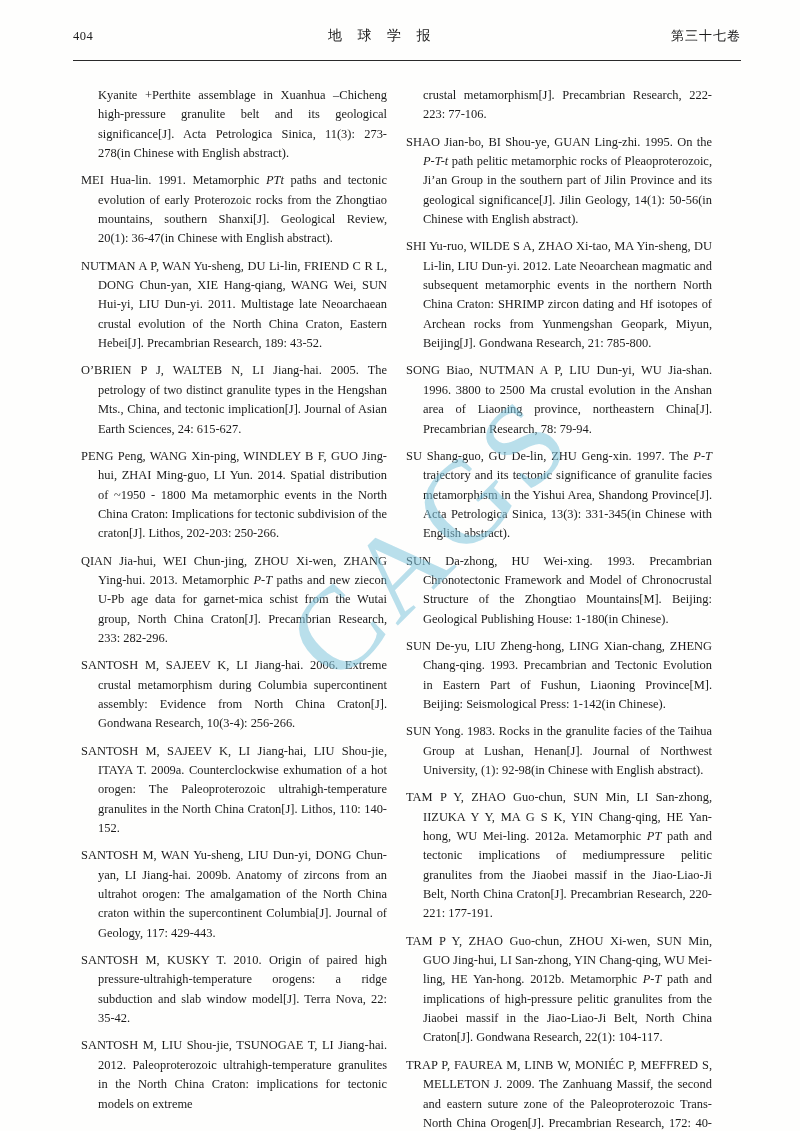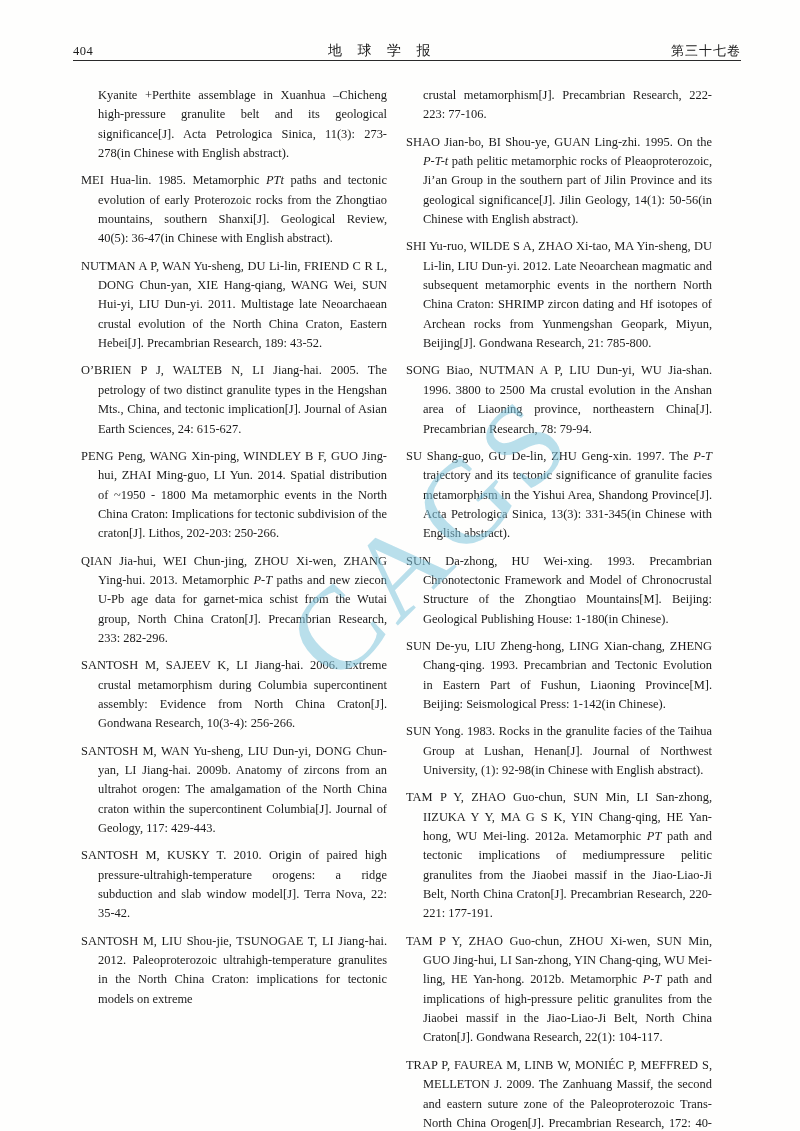--- a/index.html
+++ b/index.html
@@ -7,21 +7,21 @@
     width:800px; height:1131px;
     background:#fbfbfa;
     font-family:"Liberation Serif","DejaVu Serif",serif;
     color:#1b1b1b;
     position:relative;
     overflow:hidden;
   }
   .page { position:absolute; inset:0; background:#fefefd; }
 
   .header {
-    position:absolute; left:73px; top:42px; width:668px; height:20px;
+    position:absolute; left:73px; top:27px; width:668px; height:20px;
     display:flex; justify-content:space-between; align-items:baseline;
     font-size:13px;
   }
   .page-num { font-size:12.5px; letter-spacing:0.5px; }
   .journal-title { font-size:14px; letter-spacing:6px; font-weight:500;font-family:Liberation Serif, serif; }
   .volume { font-size:13px; letter-spacing:1px; }
   .header-rule {
     position:absolute; left:73px; top:60px; width:668px; height:0;
     border-top:1.6px solid #2a2a2a;
   }
@@ -58,26 +58,27 @@
 
   <div class="header">
     <span class="page-num">404</span>
     <span class="journal-title">地 球 学 报</span>
     <span class="volume">第三十七卷</span>
   </div>
   <div class="header-rule"></div>
 
   <div class="col col-left">
       <p class="ref cont"><span>Kyanite +Perthite assemblage in Xuanhua –Chicheng high-pressure granulite belt and its geological significance[J]. Acta Petrologica Sinica, 11(3): 273-278(in Chinese with English abstract).</span></p>
-      <p class="ref"><span>MEI Hua-lin. 1985. Metamorphic </span><i>PTt</i><span> paths and tectonic evolution of early Proterozoic rocks from the Zhongtiao mountains, southern Shanxi[J]. Geological Review, 40(5): 36-47(in Chinese with English abstract).</span></p>
+      <p class="ref"><span>MEI Hua-lin. 1991. Metamorphic </span><i>PTt</i><span> paths and tectonic evolution of early Proterozoic rocks from the Zhongtiao mountains, southern Shanxi[J]. Geological Review, 20(1): 36-47(in Chinese with English abstract).</span></p>
       <p class="ref"><span>NUTMAN A P, WAN Yu-sheng, DU Li-lin, FRIEND C R L, DONG Chun-yan, XIE Hang-qiang, WANG Wei, SUN Hui-yi, LIU Dun-yi. 2011. Multistage late Neoarchaean crustal evolution of the North China Craton, Eastern Hebei[J]. Precambrian Research, 189: 43-52.</span></p>
       <p class="ref"><span>O’BRIEN P J, WALTEB N, LI Jiang-hai. 2005. The petrology of two distinct granulite types in the Hengshan Mts., China, and tectonic implication[J]. Journal of Asian Earth Sciences, 24: 615-627.</span></p>
       <p class="ref"><span>PENG Peng, WANG Xin-ping, WINDLEY B F, GUO Jing-hui, ZHAI Ming-guo, LI Yun. 2014. Spatial distribution of ~1950 - 1800 Ma metamorphic events in the North China Craton: Implications for tectonic subdivision of the craton[J]. Lithos, 202-203: 250-266.</span></p>
       <p class="ref"><span>QIAN Jia-hui, WEI Chun-jing, ZHOU Xi-wen, ZHANG Ying-hui. 2013. Metamorphic </span><i>P-T</i><span> paths and new ziecon U-Pb age data for garnet-mica schist from the Wutai group, North China Craton[J]. Precambrian Research, 233: 282-296.</span></p>
       <p class="ref"><span>SANTOSH M, SAJEEV K, LI Jiang-hai. 2006. Extreme crustal metamorphism during Columbia supercontinent assembly: Evidence from North China Craton[J]. Gondwana Research, 10(3-4): 256-266.</span></p>
+      <p class="ref"><span>SANTOSH M, SAJEEV K, LI Jiang-hai, LIU Shou-jie, ITAYA T. 2009a. Counterclockwise exhumation of a hot orogen: The Paleoproterozoic ultrahigh-temperature granulites in the North China Craton[J]. Lithos, 110: 140-152.</span></p>
       <p class="ref"><span>SANTOSH M, WAN Yu-sheng, LIU Dun-yi, DONG Chun-yan, LI Jiang-hai. 2009b. Anatomy of zircons from an ultrahot orogen: The amalgamation of the North China craton within the supercontinent Columbia[J]. Journal of Geology, 117: 429-443.</span></p>
       <p class="ref"><span>SANTOSH M, KUSKY T. 2010. Origin of paired high pressure-ultrahigh-temperature orogens: a ridge subduction and slab window model[J]. Terra Nova, 22: 35-42.</span></p>
       <p class="ref"><span>SANTOSH M, LIU Shou-jie, TSUNOGAE T, LI Jiang-hai. 2012. Paleoproterozoic ultrahigh-temperature granulites in the North China Craton: implications for tectonic models on extreme</span></p>
     </div>
   <div class="col col-right">
       <p class="ref cont"><span>crustal metamorphism[J]. Precambrian Research, 222-223: 77-106.</span></p>
       <p class="ref"><span>SHAO Jian-bo, BI Shou-ye, GUAN Ling-zhi. 1995. On the </span><i>P-T-t</i><span> path pelitic metamorphic rocks of Pleaoproterozoic, Ji’an Group in the southern part of Jilin Province and its geological significance[J]. Jilin Geology, 14(1): 50-56(in Chinese with English abstract).</span></p>
       <p class="ref"><span>SHI Yu-ruo, WILDE S A, ZHAO Xi-tao, MA Yin-sheng, DU Li-lin, LIU Dun-yi. 2012. Late Neoarchean magmatic and subsequent metamorphic events in the northern North China Craton: SHRIMP zircon dating and Hf isotopes of Archean rocks from Yunmengshan Geopark, Miyun, Beijing[J]. Gondwana Research, 21: 785-800.</span></p>
       <p class="ref"><span>SONG Biao, NUTMAN A P, LIU Dun-yi, WU Jia-shan. 1996. 3800 to 2500 Ma crustal evolution in the Anshan area of Liaoning province, northeastern China[J]. Precambrian Research, 78: 79-94.</span></p>
       <p class="ref"><span>SU Shang-guo, GU De-lin, ZHU Geng-xin. 1997. The </span><i>P-T</i><span> trajectory and its tectonic significance of granulite facies metamorphism in the Yishui Area, Shandong Province[J]. Acta Petrologica Sinica, 13(3): 331-345(in Chinese with English abstract).</span></p>

